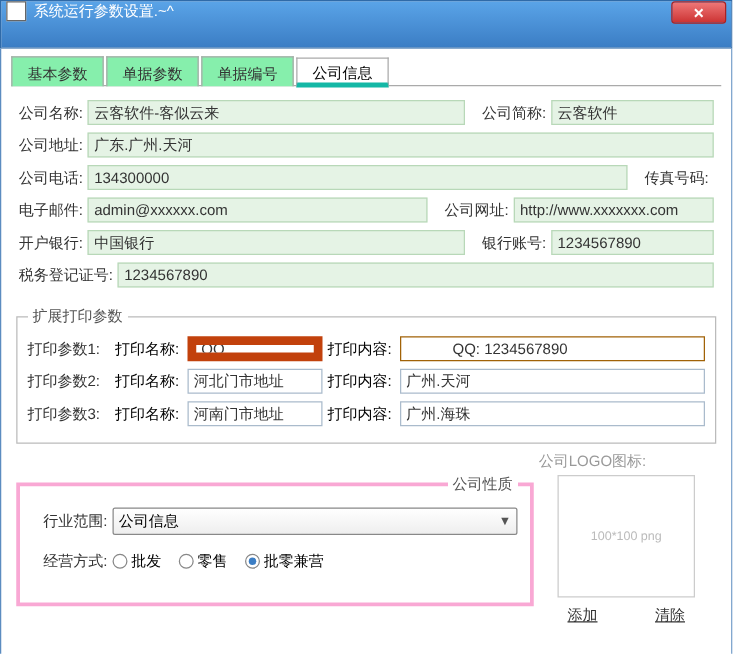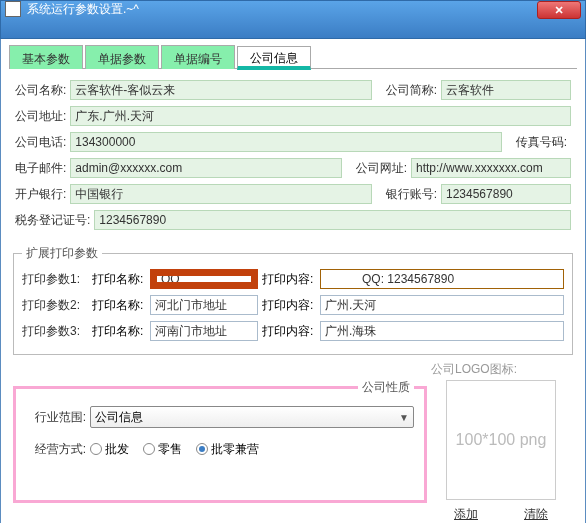--- a/index.html
+++ b/index.html
@@ -40,21 +40,21 @@
 .nature-row { display: flex; align-items: center; margin-bottom: 10px; height:22px;}
 .select { flex: 1; height: 22px; border: 1px solid #888; background: linear-gradient(#fff,#eee); padding: 0 4px; display:flex; align-items:center; justify-content:space-between; cursor:pointer; border-radius:2px;}
 .select .arrow { font-size:10px; color:#555;}
 .radiog { display: flex; align-items: center; gap: 14px; }
 .radio { display: flex; align-items: center; gap: 3px; cursor:pointer;}
 .rdot { width: 12px; height: 12px; border: 1px solid #888; border-radius: 50%; background:#fff; display:flex; align-items:center; justify-content:center;}
 .rdot.sel::after { content:""; width:6px; height:6px; background:#3b7dc4; border-radius:50%; display:block;}
 
 .logo-area { width: 140px; margin-right:6px; margin-top:2px;}
 .logo-lbl { color:#999; font-size:12px; margin-bottom:2px; text-align:left;}
-.logo-box { width: 110px; height: 120px; border: 1px solid #ccc; display:flex; align-items:center; justify-content:center; color:#bbb; font-size:16px; margin: 0 auto;}
+.logo-box { width: 110px; height: 98px; border: 1px solid #ccc; display:flex; align-items:center; justify-content:center; color:#bbb; font-size:10px; margin: 0 auto;}
 .logo-btns { display:flex; justify-content:space-around; margin-top:6px; }
 .logo-btns span { cursor:pointer; color:#333;text-decoration:underline;}
 
 .footer { position: absolute; bottom: 10px; left: 12px; right: 12px; display: flex; align-items: center; }
 .link { color: #1b5fbf; cursor: pointer; font-weight:bold;}
 .footer .grow { flex: 1; }
 .footer .ok, .footer .cancel { margin-left: 28px; cursor: pointer; color:#222;}
 </style>
 </head>
 <body>

